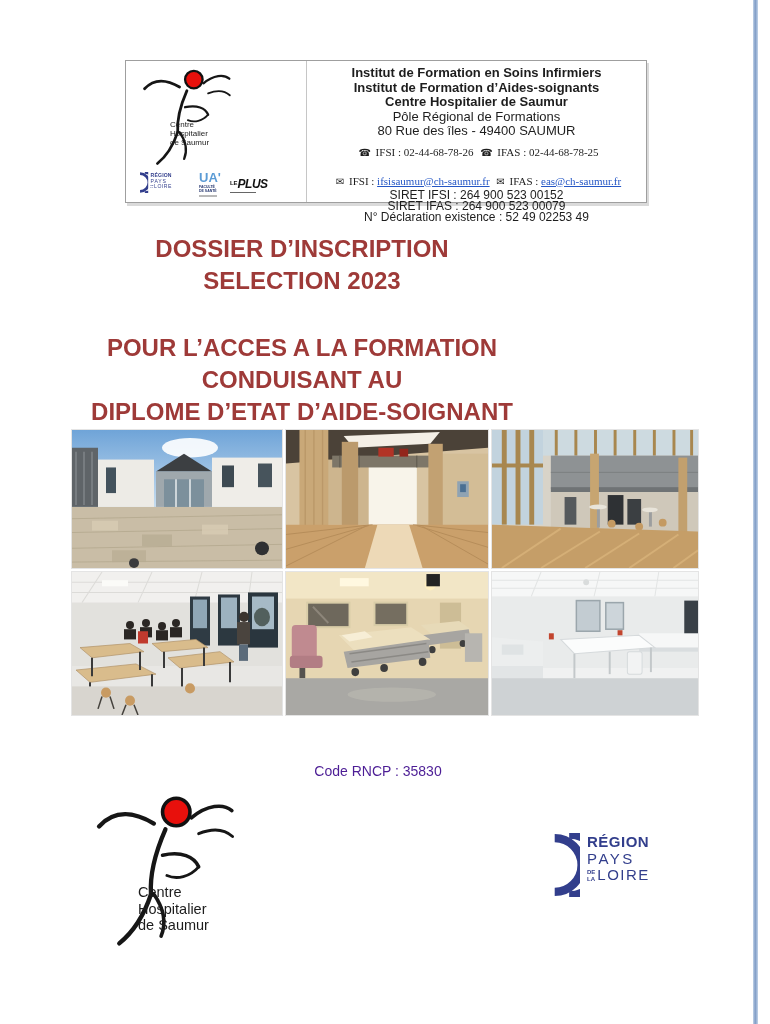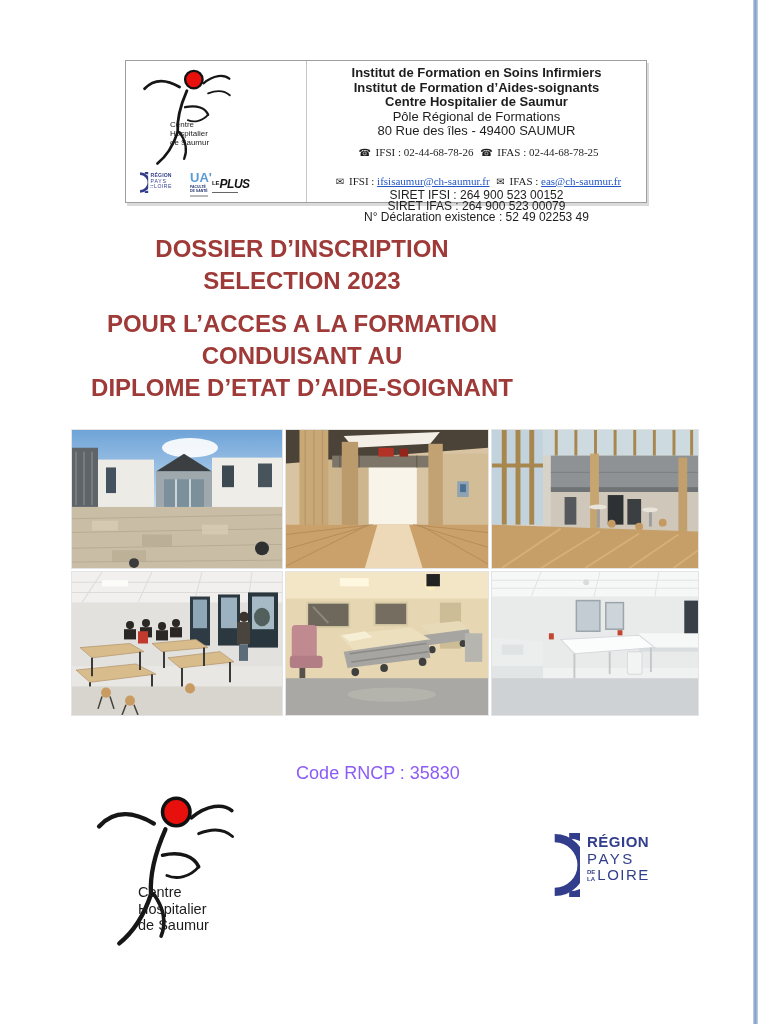--- a/index.html
+++ b/index.html
@@ -25,21 +25,21 @@
   
   .ch-logo{position:relative;}
   .ch-logo svg{position:absolute;left:0;top:0;width:100%;height:100%;}
   .ch-caption{position:absolute;color:#1c1c1c;}
   .ch-logo.small{position:absolute;left:8px;top:2px;width:104px;height:106px;}
   .ch-logo.small .ch-caption{left:36px;top:57px;font-size:8px;line-height:9px;}
   .ch-logo.big{position:absolute;left:78px;top:786px;width:172px;height:166px;}
   .ch-logo.big .ch-caption{left:60px;top:98px;font-size:14.5px;line-height:16.5px;}
 
   
-  .partner-row{position:absolute;left:12px;bottom:5px;width:162px;display:flex;align-items:center;}
+  .partner-row{position:absolute;left:12px;bottom:5px;width:162px;display:flex;align-items:center;gap:9px;}
   .region-mini{width:52px;height:24px;overflow:visible;}
   .region-mini .region-inner{transform:scale(0.34);transform-origin:0 0;width:294%;}
   .region-logo{display:flex;gap:7px;align-items:flex-start;}
   .region-arcs{flex:none;}
   .region-text{color:#323e8c;}
   .region-r1{font-size:15px;font-weight:bold;letter-spacing:0.5px;line-height:17px;}
   .region-r2{font-size:15px;letter-spacing:2.5px;line-height:17px;}
   .region-r3{display:flex;align-items:flex-start;line-height:15px;}
   .region-dela{display:flex;flex-direction:column;font-size:6px;font-weight:bold;line-height:6.5px;margin-right:2px;padding-top:2px;}
   .region-loire{font-size:15px;letter-spacing:1.5px;}
@@ -48,30 +48,30 @@
   .ua-sub{color:#23356e;font-size:3.5px;font-weight:bold;line-height:4px;margin-top:1px;}
   .ua-bar{width:18px;height:2px;background:#b9b9b9;margin-top:2px;}
   .leplus-logo{line-height:1;color:#111;}
   .leplus-le{font-size:6px;font-weight:bold;vertical-align:3px;}
   .leplus-plus{font-size:12px;font-weight:bold;letter-spacing:-0.5px;font-style:italic;}
   .leplus-bar{width:26px;height:1.5px;background:#666;margin-top:1px;}
 
   
   .title-wrap{position:absolute;top:233px;left:0;width:604px;text-align:center;
     color:#9e3a38;font-weight:bold;font-size:24px;line-height:32px;}
-  .title-b2{margin-top:11px;}
+  .title-b2{margin-top:35px;}
 
   
   .photo-grid{position:absolute;left:72px;top:430px;width:626px;height:285px;
     display:grid;grid-template-columns:210px 202px 206px;grid-template-rows:138px 143px;gap:4px;}
   .photo-grid .cell{outline:1px solid #e4e4e4;overflow:hidden;}
   .photo-grid svg{display:block;width:100%;height:100%;}
 
   
-  .rncp{position:absolute;top:763px;left:0;width:756px;text-align:center;font-size:18px;color:#8b5cf6;}
+  .rncp{position:absolute;top:763px;left:0;width:756px;text-align:center;font-size:14px;color:#4c1d95;}
   .footer-region{position:absolute;left:548px;top:833px;}
 </style>
 </head>
 <body>
 
 <div class="page">
 
   <div class="edge-line"></div>
 
   <div class="letterhead">

